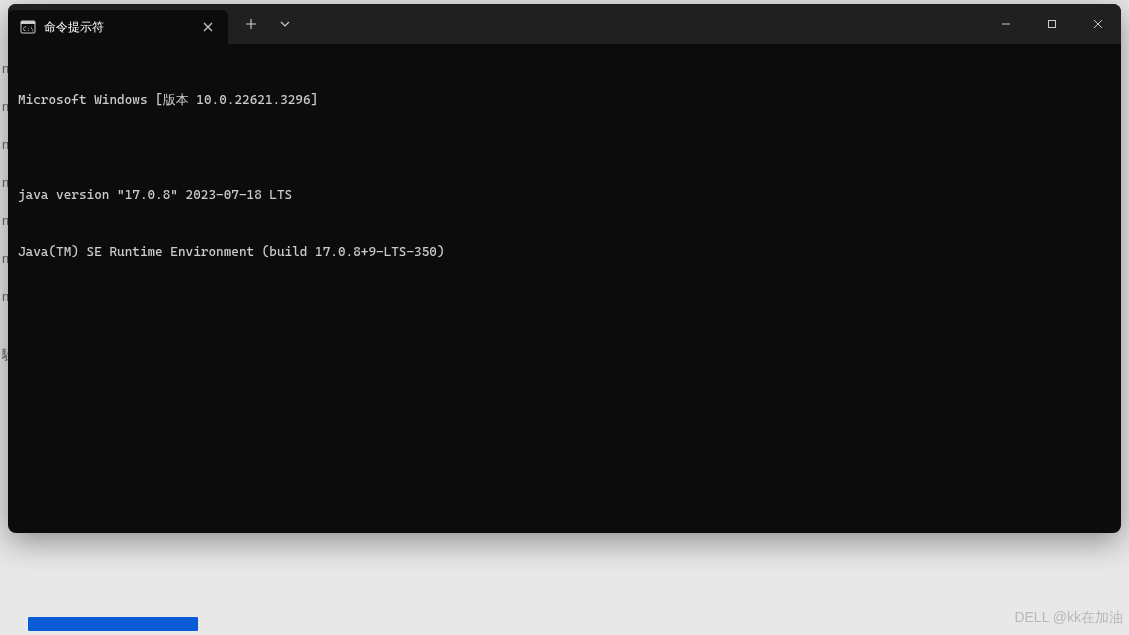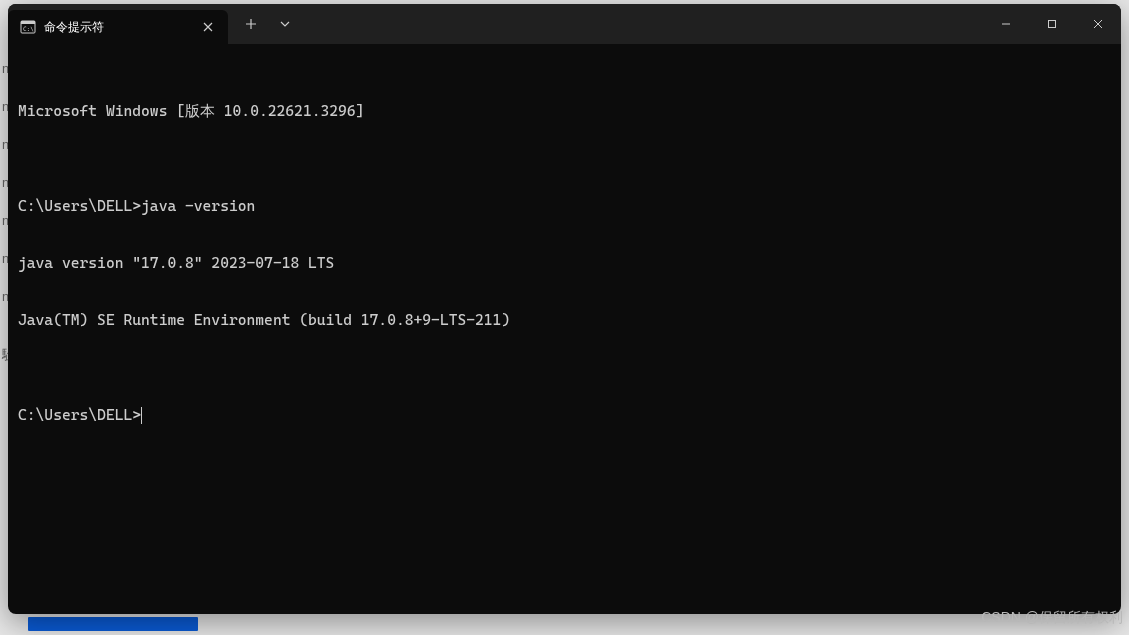--- a/index.html
+++ b/index.html
@@ -17,21 +17,21 @@
       color: #666;
       font-size: 13px;
       line-height: 38px;
     }
     .bg-text div { padding-left: 2px; }
     .terminal-window {
       position: absolute;
       left: 8px;
       top: 4px;
       width: 1113px;
-      height: 610px;
+      height: 529px;
       background: #0c0c0c;
       border-radius: 8px;
       overflow: hidden;
       box-shadow: 0 8px 32px rgba(0,0,0,0.4);
       display: flex;
       flex-direction: column;
     }
     .titlebar {
       height: 40px;
       background: #202020;
@@ -93,23 +93,23 @@
     .win-btn {
       width: 46px;
       height: 40px;
       display: flex;
       align-items: center;
       justify-content: center;
       color: #ccc;
     }
     .terminal-body {
       flex: 1;
-      padding: 20px 10px;
+      padding: 8px 10px;
       font-family: Consolas, "Cascadia Mono", monospace;
-      font-size: 15px;
+      font-size: 13px;
       line-height: 19px;
       color: #cccccc;
       white-space: pre;
       overflow: hidden;
     }
     .terminal-body .line { white-space: pre; }
     .cursor {
       display: inline-block;
       width: 1px;
       height: 17px;
@@ -195,21 +195,19 @@
       <div class="win-btn close">
         <svg width="10" height="10" viewBox="0 0 10 10">
             <path d="M1 1 L9 9 M9 1 L1 9" stroke="#ccc" stroke-width="1"></path>
           </svg>
       </div>
     </div>
   </div>
   <div class="terminal-body">
     <div class="line">Microsoft Windows [版本 10.0.22621.3296]</div>
     <div class="line"></div>
-    <div class="line">C:\Users\DELL&gt;java -version</div>
     <div class="line">java version "17.0.8" 2023-07-18 LTS</div>
-    <div class="line">Java(TM) SE Runtime Environment (build 17.0.8+9-LTS-211)</div>
+    <div class="line">Java(TM) SE Runtime Environment (build 17.0.8+9-LTS-350)</div>
     <div class="line"></div>
-    <div class="line"><span>C:\Users\DELL&gt;</span><span class="cursor"></span></div>
   </div>
 </div>
 
-<div class="watermark">CSDN @保留所有权利</div>
+<div class="watermark">DELL @kk在加油</div>
 
 </body></html>

